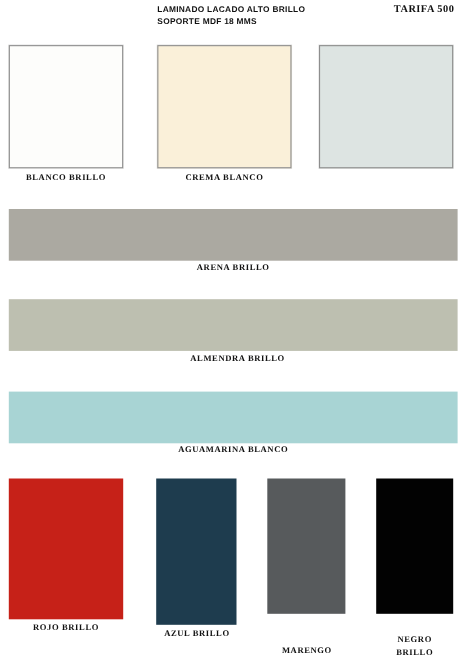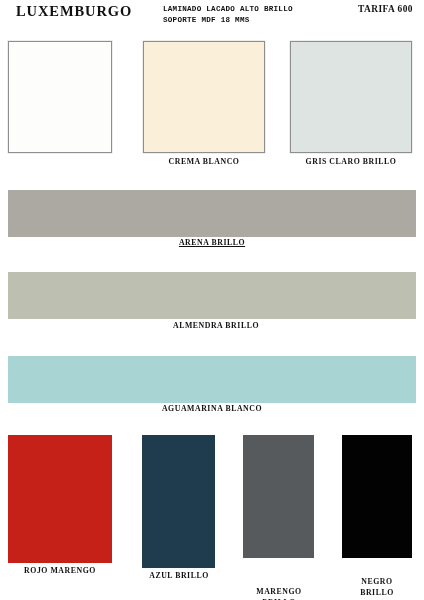--- a/index.html
+++ b/index.html
@@ -38,27 +38,26 @@
     font-weight: bold;
     letter-spacing: 0.9px;
     color: #111111;
     white-space: nowrap;
   }
   .spec {
     position: absolute;
     left: 143px;
     top: 4px;
     width: 185px;
-    font-family: Liberation Mono, monospace;
+    font-family: Liberation Sans, sans-serif;
     font-size: 7.6px;
     font-weight: bold;
     line-height: 10.5px;
     letter-spacing: 0.25px;
     color: #111111;
-    margin-left: 20px;
   }
   .spec-line { display: block; white-space: nowrap; }
   .tariff {
     position: absolute;
     right: 11px;
     top: 4px;
     font-family: "Liberation Serif", serif;
     font-size: 9.4px;
     font-weight: bold;
     letter-spacing: 0.45px;
@@ -92,21 +91,21 @@
   
   #sw-blanco      { left: 8px;   top: 41px;  width: 104px; height: 112px; }
   #cap-blanco     { left: 0px;   top: 157px; width: 120px; }
   #sw-crema       { left: 143px; top: 41px;  width: 122px; height: 112px; }
   #cap-crema      { left: 143px; top: 157px; width: 122px; }
   #sw-gris        { left: 290px; top: 41px;  width: 122px; height: 112px; }
   #cap-gris       { left: 290px; top: 157px; width: 122px; }
 
   
   #sw-arena       { left: 8px;   top: 190px; width: 408px; height: 47px; }
-  #cap-arena      { left: 8px;   top: 238px; width: 408px; text-decoration: underline; }
+  #cap-arena      { left: 8px;   top: 238px; width: 408px; }
   #sw-almendra    { left: 8px;   top: 272px; width: 408px; height: 47px; }
   #cap-almendra   { left: 12px;   top: 321px; width: 408px; }
   #sw-aguamarina  { left: 8px;   top: 356px; width: 408px; height: 47px; }
   #cap-aguamarina { left: 8px;   top: 404px; width: 408px; }
 
   
   #sw-rojo        { left: 8px;   top: 435px; width: 104px; height: 128px; }
   #cap-rojo       { left: 8px;   top: 566px; width: 104px; }
   #sw-azul        { left: 142px; top: 435px; width: 73px;  height: 133px; }
   #cap-azul       { left: 135px; top: 571px; width: 88px;  }
@@ -114,49 +113,48 @@
   #cap-marengo    { left: 238px; top: 587px; width: 82px;  }
   #sw-negro       { left: 342px; top: 435px; width: 70px;  height: 123px; }
   #cap-negro      { left: 337px; top: 561px; width: 80px; margin-top: 16px;  }
 </style>
 </head>
 <body>
 
 <div class="page">
 
   <div class="header">
-    <div class="brand">LUXEMBURGO</div>
 
     <div class="spec">
       <span class="spec-line">LAMINADO LACADO ALTO BRILLO</span>
       <span class="spec-line">SOPORTE MDF 18 MMS</span>
     </div>
 
-    <div class="tariff">TARIFA 600</div>
+    <div class="tariff">TARIFA 500</div>
   </div>
 
   <div class="swatch" id="sw-blanco" style="background-color: rgb(253, 253, 251);"></div>
+  <div class="caption" id="cap-blanco">BLANCO BRILLO</div>
 
   <div class="swatch" id="sw-crema" style="background-color: rgb(250, 240, 217);"></div>
   <div class="caption" id="cap-crema">CREMA BLANCO</div>
 
   <div class="swatch" id="sw-gris" style="background-color: rgb(221, 228, 226);"></div>
-  <div class="caption" id="cap-gris">GRIS CLARO BRILLO</div>
 
   <div class="swatch noborder" id="sw-arena" style="background-color: rgb(171, 169, 161);"></div>
   <div class="caption" id="cap-arena">ARENA BRILLO</div>
 
   <div class="swatch noborder" id="sw-almendra" style="background-color: rgb(189, 191, 176);"></div>
   <div class="caption" id="cap-almendra">ALMENDRA BRILLO</div>
 
   <div class="swatch noborder" id="sw-aguamarina" style="background-color: rgb(168, 212, 212);"></div>
   <div class="caption" id="cap-aguamarina">AGUAMARINA BLANCO</div>
 
   <div class="swatch noborder" id="sw-rojo" style="background-color: rgb(198, 33, 24);"></div>
-  <div class="caption" id="cap-rojo">ROJO MARENGO</div>
+  <div class="caption" id="cap-rojo">ROJO BRILLO</div>
 
   <div class="swatch noborder" id="sw-azul" style="background-color: rgb(30, 60, 78);"></div>
   <div class="caption" id="cap-azul">AZUL BRILLO</div>
 
   <div class="swatch noborder" id="sw-marengo" style="background-color: rgb(87, 90, 92);"></div>
   <div class="caption" id="cap-marengo">MARENGO
 BRILLO</div>
 
   <div class="swatch noborder" id="sw-negro" style="background-color: rgb(2, 2, 2);"></div>
   <div class="caption" id="cap-negro">NEGRO

